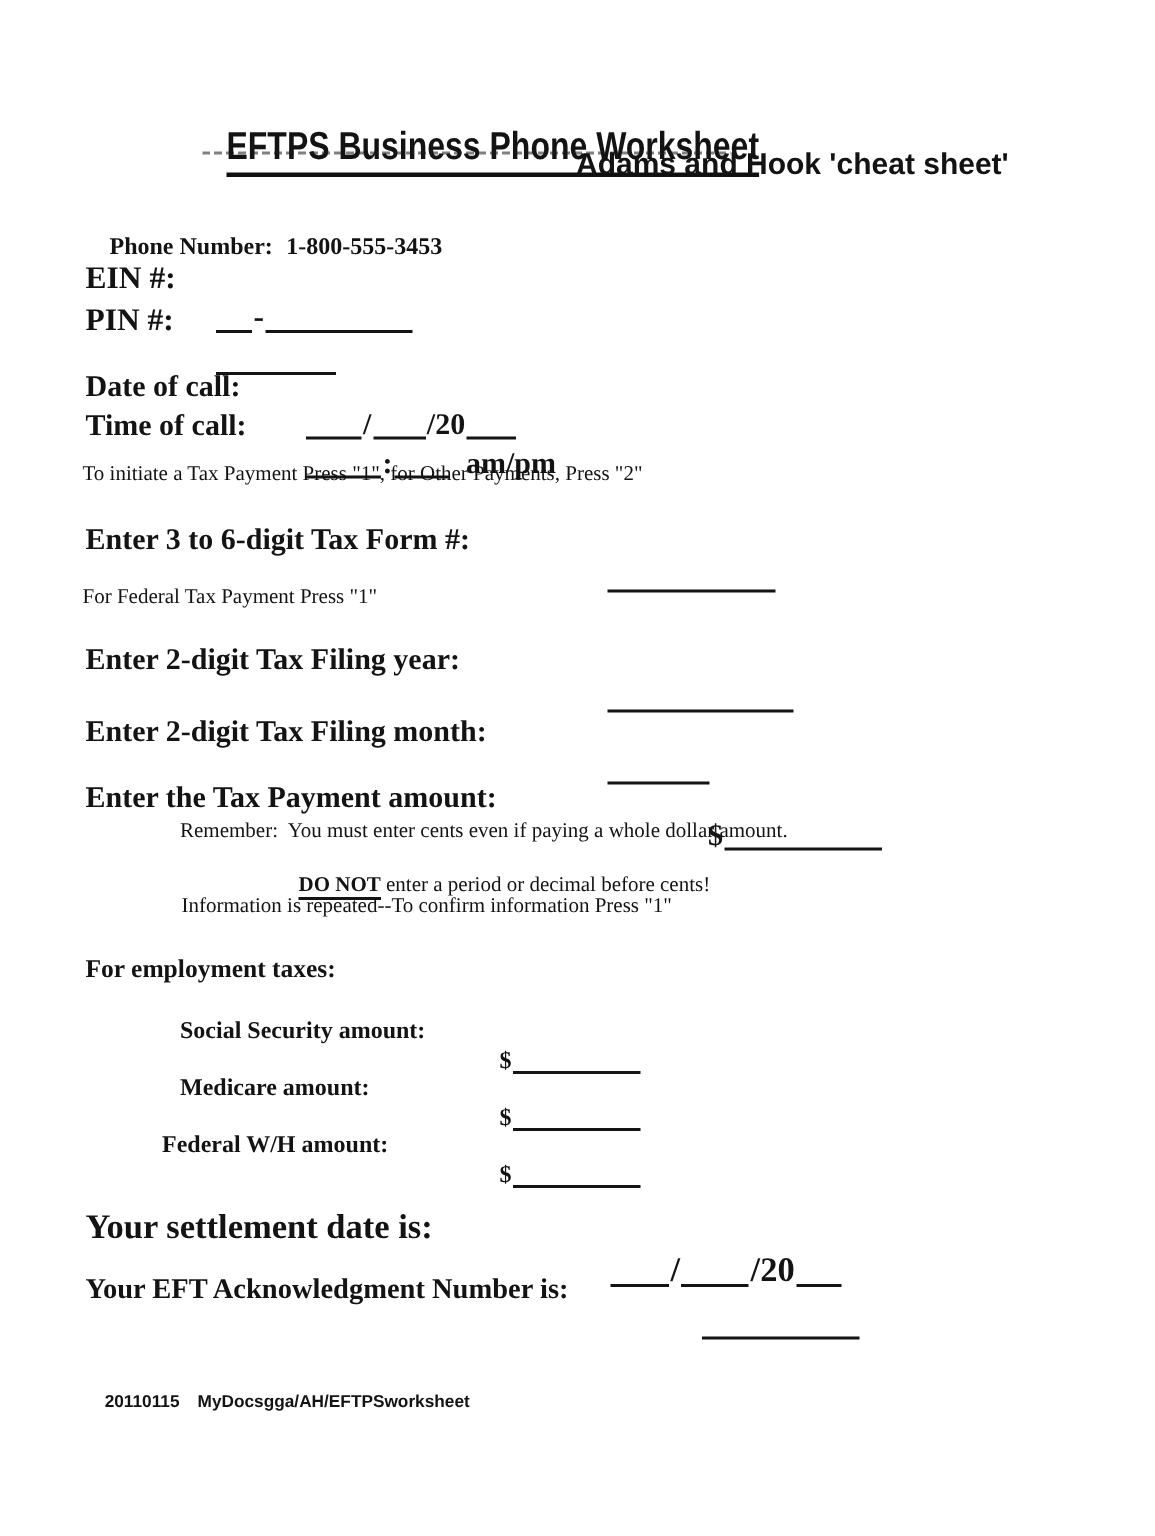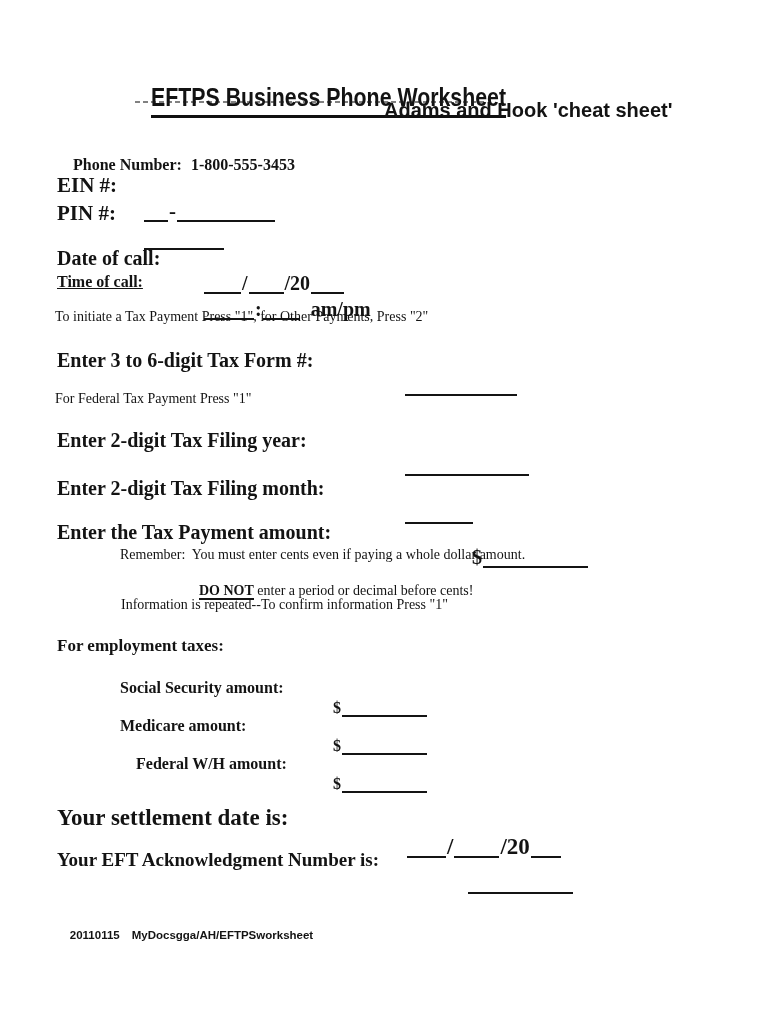--- a/index.html
+++ b/index.html
@@ -77,21 +77,21 @@
   <div class="line serif-b" style="left:57px; top:200px; font-size:21px;">PIN #:</div>
   <div class="line serif-b" style="left:122px; top:200px; font-size:21px;">
     <span class="bl" style="width:80px;"></span>
   </div>
 
   <div class="line serif-b" style="left:57px; top:246px; font-size:20px;">Date of call:</div>
   <div class="line serif-b" style="left:183px; top:246px; font-size:20px;">
     <span class="bl" style="width:37px;"></span><span>/</span><span class="bl" style="width:35px;"></span><span>/20</span><span class="bl" style="width:33px;"></span>
   </div>
 
-  <div class="line serif-b" style="left:57px; top:272px; font-size:16px;text-decoration:underline;">Time of call:</div>
+  <div class="line serif-b" style="left:57px; top:272px; font-size:20px;">Time of call:</div>
   <div class="line serif-b" style="left:183px; top:272px; font-size:20px;">
     <span class="bl" style="width:50px;"></span><span>:</span><span class="bl" style="width:37px;"></span><span class="ampm">am/pm</span>
   </div>
 
   <div class="line serif-r" style="left:55px; top:308px; font-size:14px;">To initiate a Tax Payment Press "1", for Other Payments, Press "2"</div>
 
   <div class="line serif-b" style="left:57px; top:348px; font-size:20px;">Enter 3 to 6-digit Tax Form #:</div>
   <div class="line serif-b" style="left:384px; top:348px; font-size:20px;">
     <span class="bl" style="width:112px;"></span>
   </div>
@@ -124,21 +124,21 @@
   <div class="line serif-b" style="left:120px; top:678px; font-size:16px;">Social Security amount:</div>
   <div class="line serif-b" style="left:317px; top:678px; font-size:16px;">
     <span>$</span><span class="bl" style="width:85px;"></span>
   </div>
 
   <div class="line serif-b" style="left:120px; top:716px; font-size:16px;text-align:right;">Medicare amount:</div>
   <div class="line serif-b" style="left:317px; top:716px; font-size:16px;">
     <span>$</span><span class="bl" style="width:85px;"></span>
   </div>
 
-  <div class="line serif-b" style="left:136px; top:754px; font-size:16px;">Federal W/H amount:</div>
+  <div class="line serif-b" style="left:108px; top:754px; font-size:16px;">Federal W/H amount:</div>
   <div class="line serif-b" style="left:317px; top:754px; font-size:16px;">
     <span>$</span><span class="bl" style="width:85px;"></span>
   </div>
 
   <div class="line serif-b" style="left:57px; top:804px; font-size:23px;">Your settlement date is:</div>
   <div class="line serif-b" style="left:383px; top:804px; font-size:23px;">
     <span class="bl" style="width:39px;"></span><span>/</span><span class="bl" style="width:45px;"></span><span>/20</span><span class="bl" style="width:30px;"></span>
   </div>
 
   <div class="line serif-b" style="left:57px; top:848px; font-size:19px;">Your EFT Acknowledgment Number is:</div>

